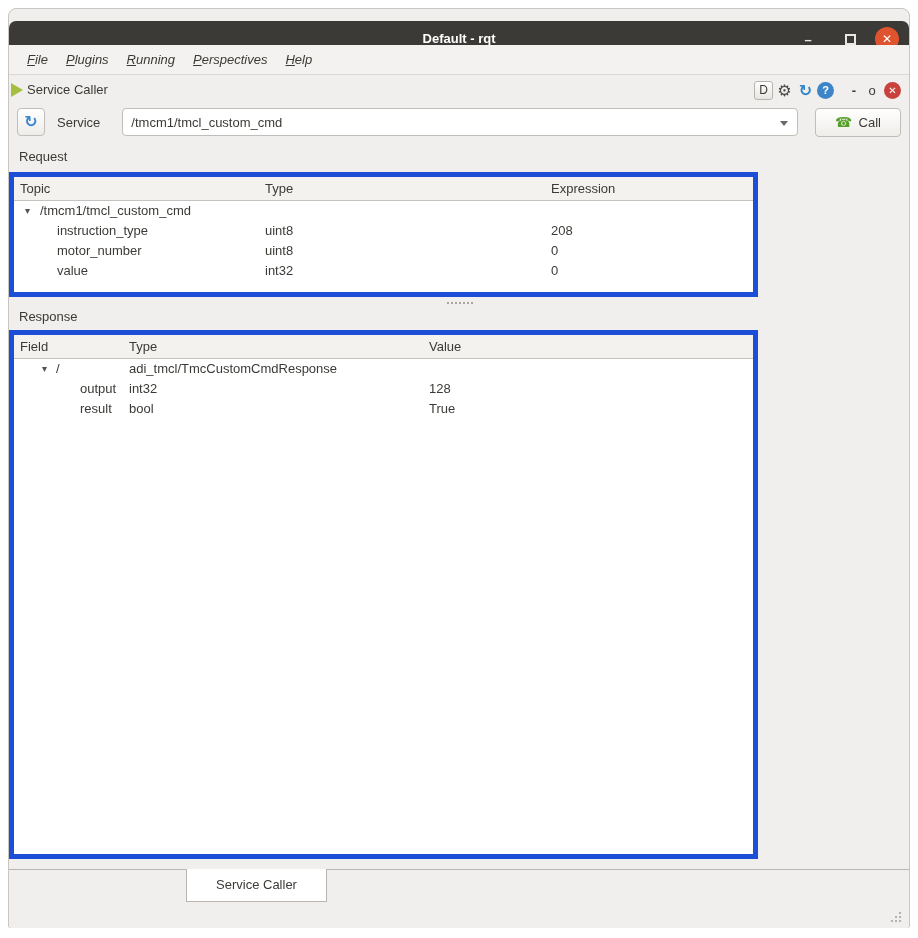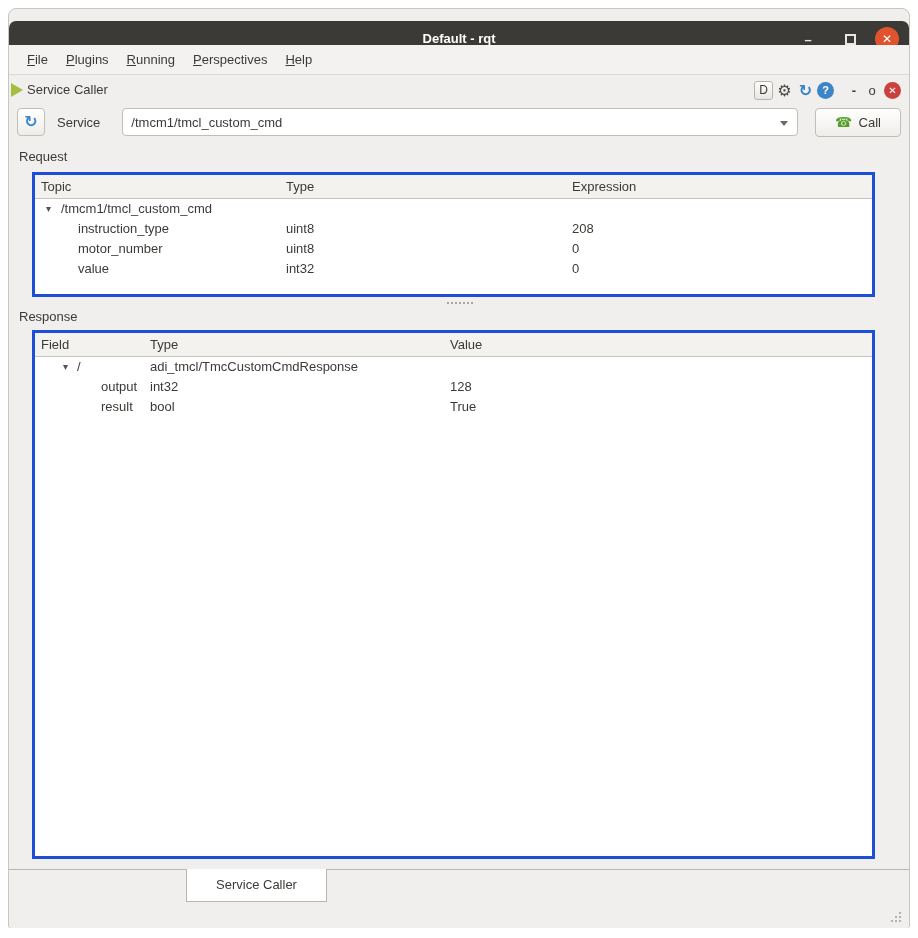--- a/index.html
+++ b/index.html
@@ -17,21 +17,21 @@
     color:#ffffff; font-weight:bold; }
   .win-controls { position:absolute; right:4px; top:0; height:36px; display:flex; align-items:center; }
   .win-min { width:42px; text-align:center; color:#e9e7e4; font-weight:bold; cursor:default; }
   .win-max { width:42px; display:flex; justify-content:center; }
   .win-max-box { width:11px; height:11px; border:2px solid #e9e7e4; }
   .win-close { width:24px; height:24px; margin:0 6px 0 4px; border-radius:50%; background:#e0532f;
     color:#fff; text-align:center; line-height:24px; font-size:12px; font-weight:bold; }
 
   
   .menubar { position:absolute; top:36px; left:0; right:0; height:30px; background:#f3f2f0;
-    border-bottom:1px solid #dcd9d5; display:flex; align-items:center; padding-left:9px; }
+    border-bottom:1px solid #dcd9d5; display:flex; align-items:center; padding-left:9px;font-style:italic; }
   .menubar .mitem { padding:4px 9px; cursor:default; }
 
   
   .plugin-bar { position:absolute; top:67px; left:8px; right:8px; height:28px; }
   .play-tri { position:absolute; left:-6px; top:7px; width:0; height:0;
     border-left:12px solid #a4bf3f; border-top:7px solid transparent; border-bottom:7px solid transparent; }
   .plugin-title { position:absolute; left:10px; line-height:28px; }
   .dock-icons { position:absolute; right:0; top:0; height:28px; display:flex; align-items:center; gap:2px; }
   .d-btn { width:19px; height:19px; background:linear-gradient(#fefefe,#e8e6e2); border:1px solid #b7b4af;
     border-radius:3px; text-align:center; line-height:17px; font-size:12px; }
@@ -57,21 +57,21 @@
     font-family:inherit; font-size:13px; color:#3b3a36; background:transparent; }
   .combo-arrow { position:absolute; right:9px; top:12px; width:0; height:0;
     border-left:4px solid transparent; border-right:4px solid transparent; border-top:5px solid #6b6964; }
   .call-btn { width:86px; height:29px; display:flex; align-items:center; justify-content:center; gap:6px; }
   .phone-glyph { color:#58a02c; font-size:14px; line-height:14px; }
 
   
   .sec-label { position:absolute; left:10px; }
 
   
-  .tree-table { position:absolute; left:23px; width:843px; background:#fff; border:3px solid #1d4ed8; }
+  .tree-table { position:absolute; left:0; width:749px; background:#fff; border:5px solid #1d4ed8; }
   .t-head { position:relative; height:24px; background:#f3f2ef; border-bottom:1px solid #c6c3be; }
   .t-head span { position:absolute; line-height:23px; }
   .t-row { position:relative; height:20px; line-height:20px; }
   .t-row span { position:absolute; white-space:nowrap; }
   .t-row.sel { background:#3589c7; color:#173a52; }
   .tri { font-size:10px; color:#55534f; }
 
   
   .rq .c1h { left:6px; }   .rq .c2h { left:251px; } .rq .c3h { left:537px; }
   .rq .arrow0 { left:11px; } .rq .c1r { left:26px; } .rq .c1 { left:43px; }

